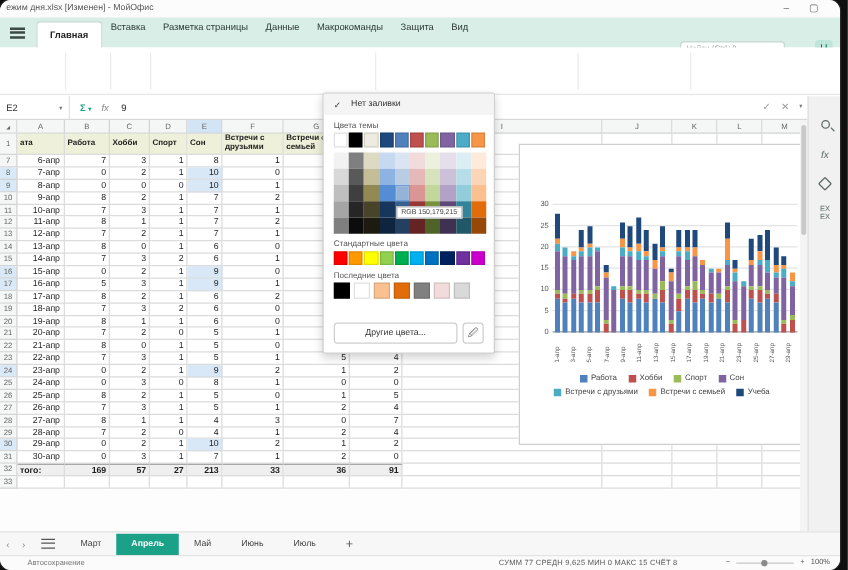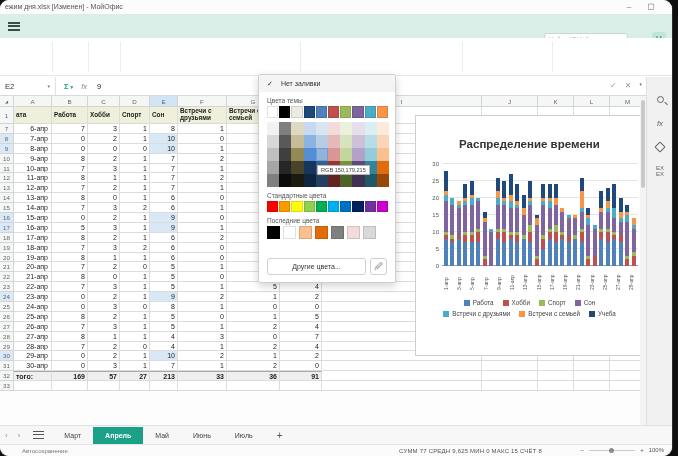--- a/index.html
+++ b/index.html
@@ -119,20 +119,29 @@
 <div id="win">
 
   <div id="titlebar">
     <span id="title-text">ежим дня.xlsx [Изменен] - МойОфис</span>
     <span class="winbtn" style="right:36px">–</span>
     <span class="winbtn" style="right:14px">▢</span>
   </div>
 
   <div id="menubar">
     <div id="hamburger"></div>
+    <div id="menu-tabs" style="display: flex;">
+          <div class="menu-tab active">Главная</div>
+          <div class="menu-tab">Вставка</div>
+          <div class="menu-tab">Разметка страницы</div>
+          <div class="menu-tab">Данные</div>
+          <div class="menu-tab">Макрокоманды</div>
+          <div class="menu-tab">Защита</div>
+          <div class="menu-tab">Вид</div>
+        </div>
     <div id="search-box">Найти (Ctrl+/)</div>
     <div id="user-badge">U</div>
   </div>
 
   <div id="toolbar">
     <div id="add-btn">
       <div id="add-plus">+</div>
       <div class="lbl">Добавить</div>
     </div>
     <div class="tb-sep" style="left:52px"></div>
@@ -737,21 +746,20 @@
           <div class="g-cell" style="width: 56px;"></div>
           <div class="g-cell" style="width: 36px;"></div>
           <div class="g-cell" style="width: 36px;"></div>
           <div class="g-cell" style="width: 36px;"></div>
           <div class="g-cell" style="width: 20px;"></div>
         </div>
       </div>
   <div id="below-grid"></div>
 
   <div id="chart">
-    <div id="chart-title">Распределение времени</div>
     <div id="plot">
           <div class="gridline axis" style="bottom: 0px;">
             <span class="ylab">0</span>
           </div>
           <div class="gridline" style="bottom: 17px;">
             <span class="ylab">5</span>
           </div>
           <div class="gridline" style="bottom: 34px;">
             <span class="ylab">10</span>
           </div>

